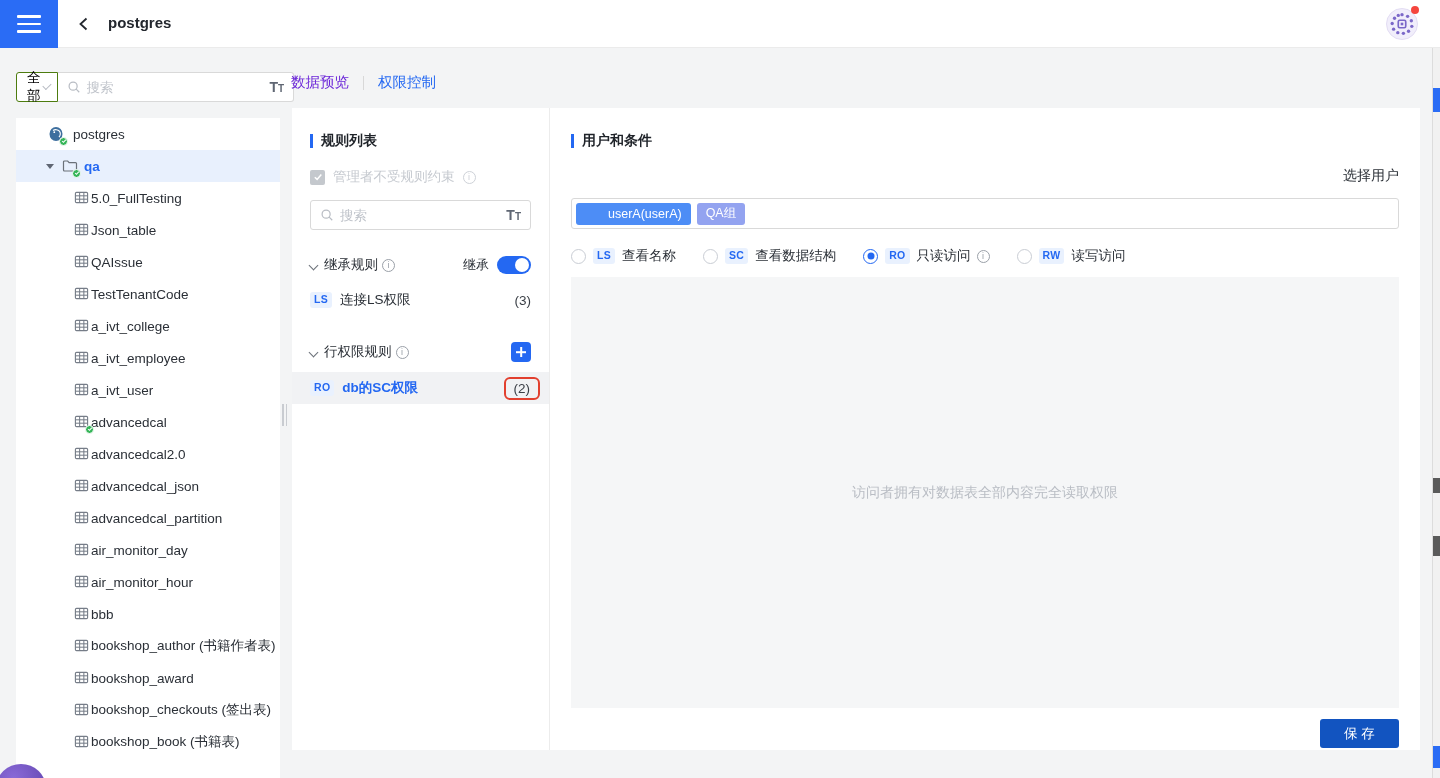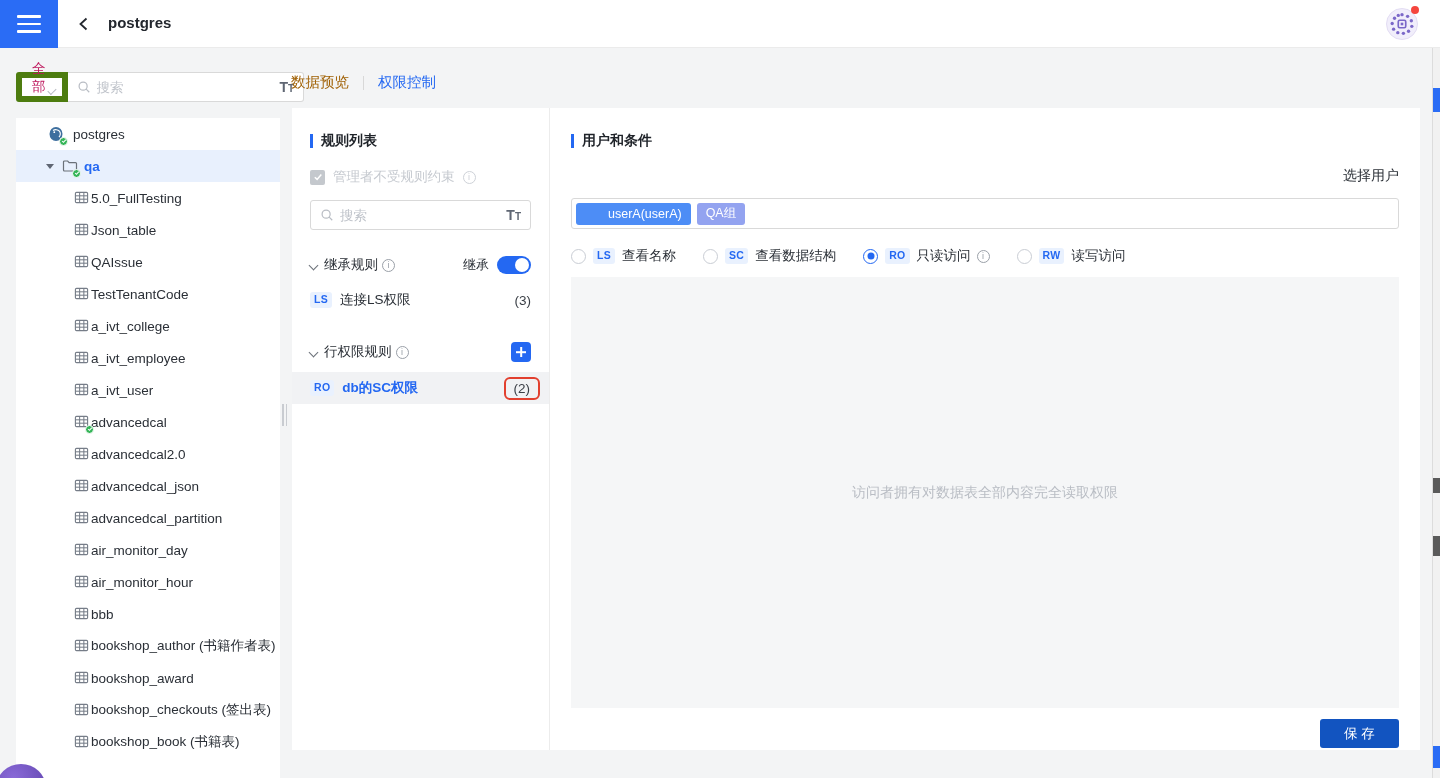--- a/index.html
+++ b/index.html
@@ -16,21 +16,21 @@
   .avatar-wrap { position:absolute; right:22px; top:8px; width:32px; height:32px; }
   .avatar { width:32px; height:32px; border-radius:50%; background:#f1eefb; border:1px solid #e3ddf3; display:flex; align-items:center; justify-content:center; }
   .notif-dot { position:absolute; right:-1px; top:-2px; width:8px; height:8px; border-radius:50%; background:#f5453d; }
 
   
   .edge-strip { position:absolute; right:0; top:48px; bottom:0; width:8px; background:#f1f1f1; border-left:1px solid #dcdcdc; }
   .edge-strip .seg { position:absolute; left:0; right:0; }
 
   
   .sidebar-filter { position:absolute; left:16px; top:72px; width:264px; height:30px; display:flex; }
-  .filter-select { width:106px; height:30px; background:#fff; border:6px solid #4d7c0f; border-radius:3px 0 0 3px; display:flex; align-items:flex-end; padding:0 8px 0 10px; font-size:13.5px; color:#be185d; cursor:pointer; }
+  .filter-select { width:106px; height:30px; background:#fff; border:1px solid #4d7c0f; border-radius:3px 0 0 3px; display:flex; align-items:center; padding:0 8px 0 10px; font-size:13.5px; color:#000000; cursor:pointer; }
   .filter-select .chev { margin-left:auto; }
   .chev { width:8px; height:8px; border-right:1.5px solid #b6bac2; border-bottom:1.5px solid #b6bac2; transform:rotate(45deg) translateY(-2px); display:inline-block; }
   .search-box { flex:1; height:30px; background:#fff; border:1px solid #d9d9d9; border-left:none; border-radius:0 3px 3px 0; display:flex; align-items:center; padding:0 9px; gap:6px; }
   .search-box input { border:none; outline:none; flex:1; font-size:13.5px; color:#333; min-width:0; background:transparent; font-family:inherit; }
   .search-box input::placeholder { color:#bfc3ca; }
   .tt-icon { color:#5f6673; font-size:14px; font-weight:bold; line-height:1; cursor:pointer; white-space:nowrap; }
   .tt-icon::before { content:"T"; font-size:14px; }
   .tt-icon::after { content:"T"; font-size:10px; }
 
   .tree { position:absolute; left:16px; top:118px; width:264px; bottom:0; background:#fff; overflow:hidden; }
@@ -43,21 +43,21 @@
   .row-table .lbl { white-space:nowrap; overflow:hidden; text-overflow:ellipsis; }
   .caret-down { width:0; height:0; border-left:4.5px solid transparent; border-right:4.5px solid transparent; border-top:5.5px solid #5f6673; margin-right:2px; flex:none; }
   .vbadge { position:absolute; right:-3px; bottom:-3px; width:9px; height:9px; border-radius:50%; background:#35b558; border:1.5px solid #fff; display:none; align-items:center; justify-content:center; }
   .vbadge svg { width:6px; height:6px; }
   .verified .vbadge { display:flex; }
   .resize-handle { position:absolute; left:282px; top:404px; width:6px; height:22px; display:flex; gap:2px; cursor:col-resize; }
   .resize-handle i { width:1.5px; height:100%; background:#c9ccd1; display:block; }
 
   
   .tabs { position:absolute; left:291px; top:73px; display:flex; align-items:center; gap:14px; font-size:14.5px; }
-  .tab { color:#a16207; cursor:pointer; }
+  .tab { color:#6d28d9; cursor:pointer; }
   .tab.active { color:#2468f2; }
   .tab-sep { width:1px; height:14px; background:#d8d8d8; }
 
   
   .main-panel { position:absolute; left:292px; top:108px; width:1128px; height:642px; background:#fff; display:flex; }
 
   .rules-col { width:258px; border-right:1px solid #ececec; padding-top:24px; flex:none; }
   .sec-title { display:flex; align-items:center; gap:8px; margin-left:18px; font-size:14px; font-weight:bold; color:#1f2329; }
   .sec-title .bar { width:3px; height:14px; background:#2468f2; flex:none; }
   .chk-row { display:flex; align-items:center; gap:8px; margin:18px 18px 0; font-size:13.5px; color:#c6cad0; }

